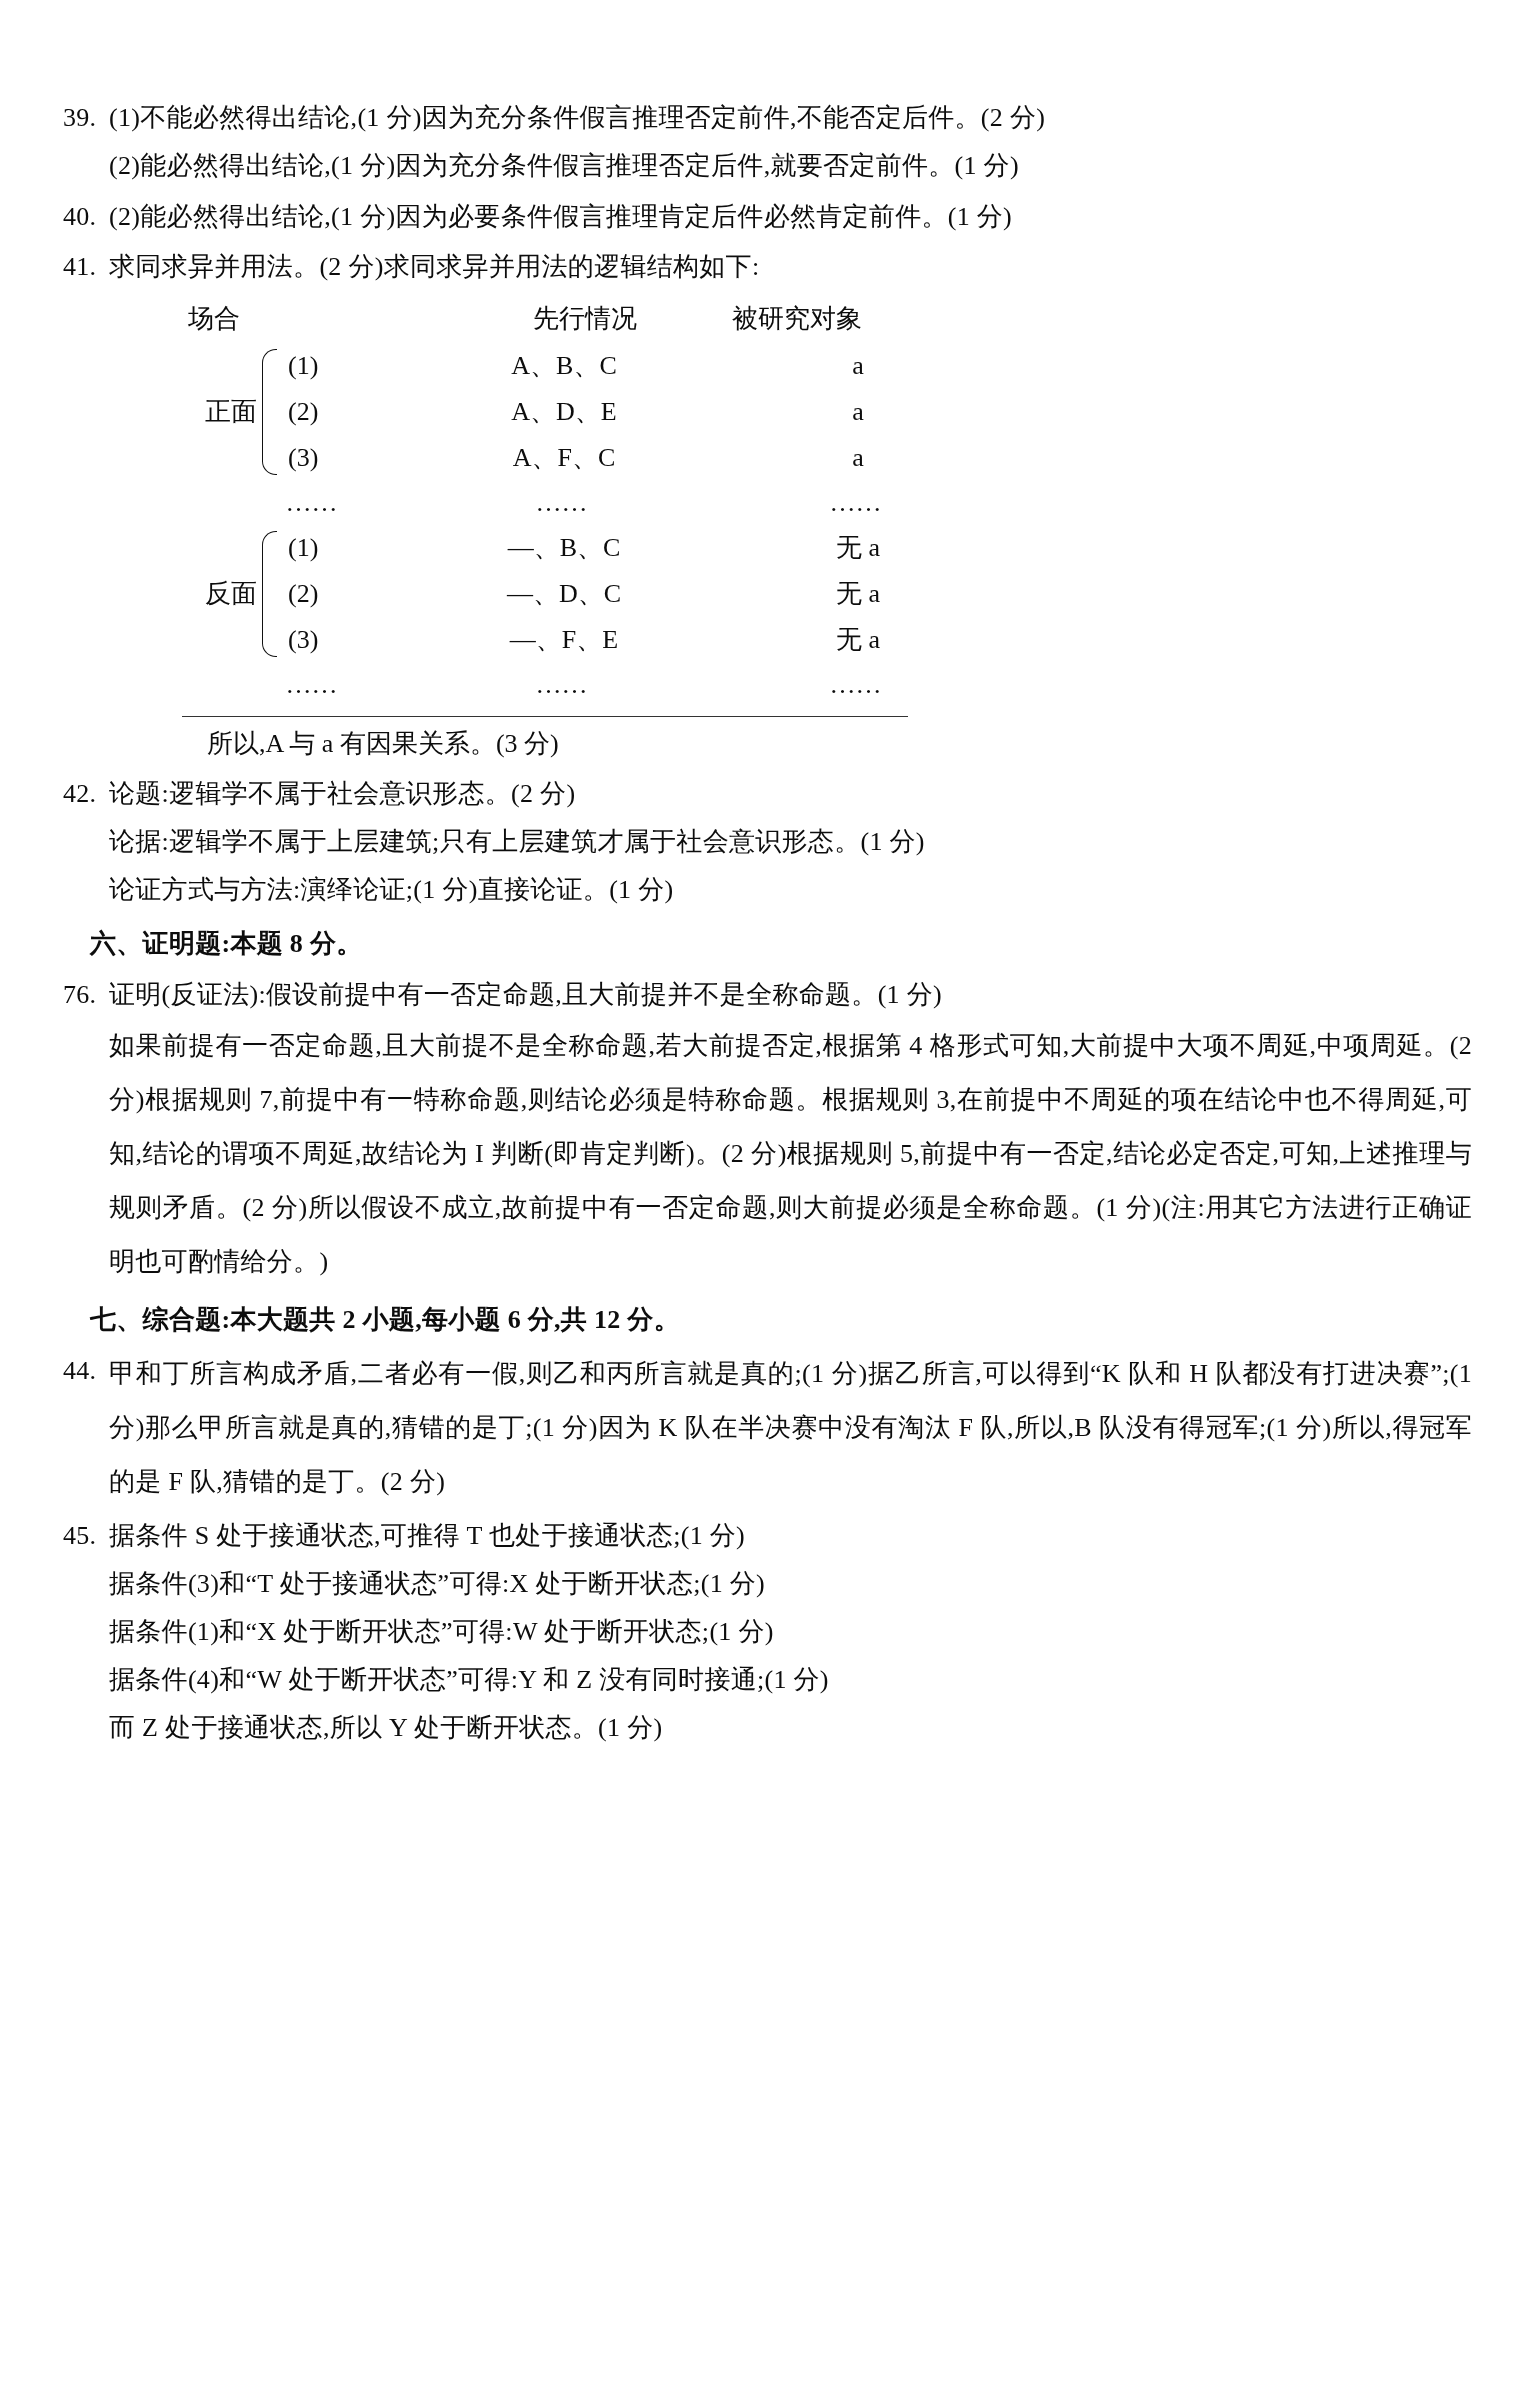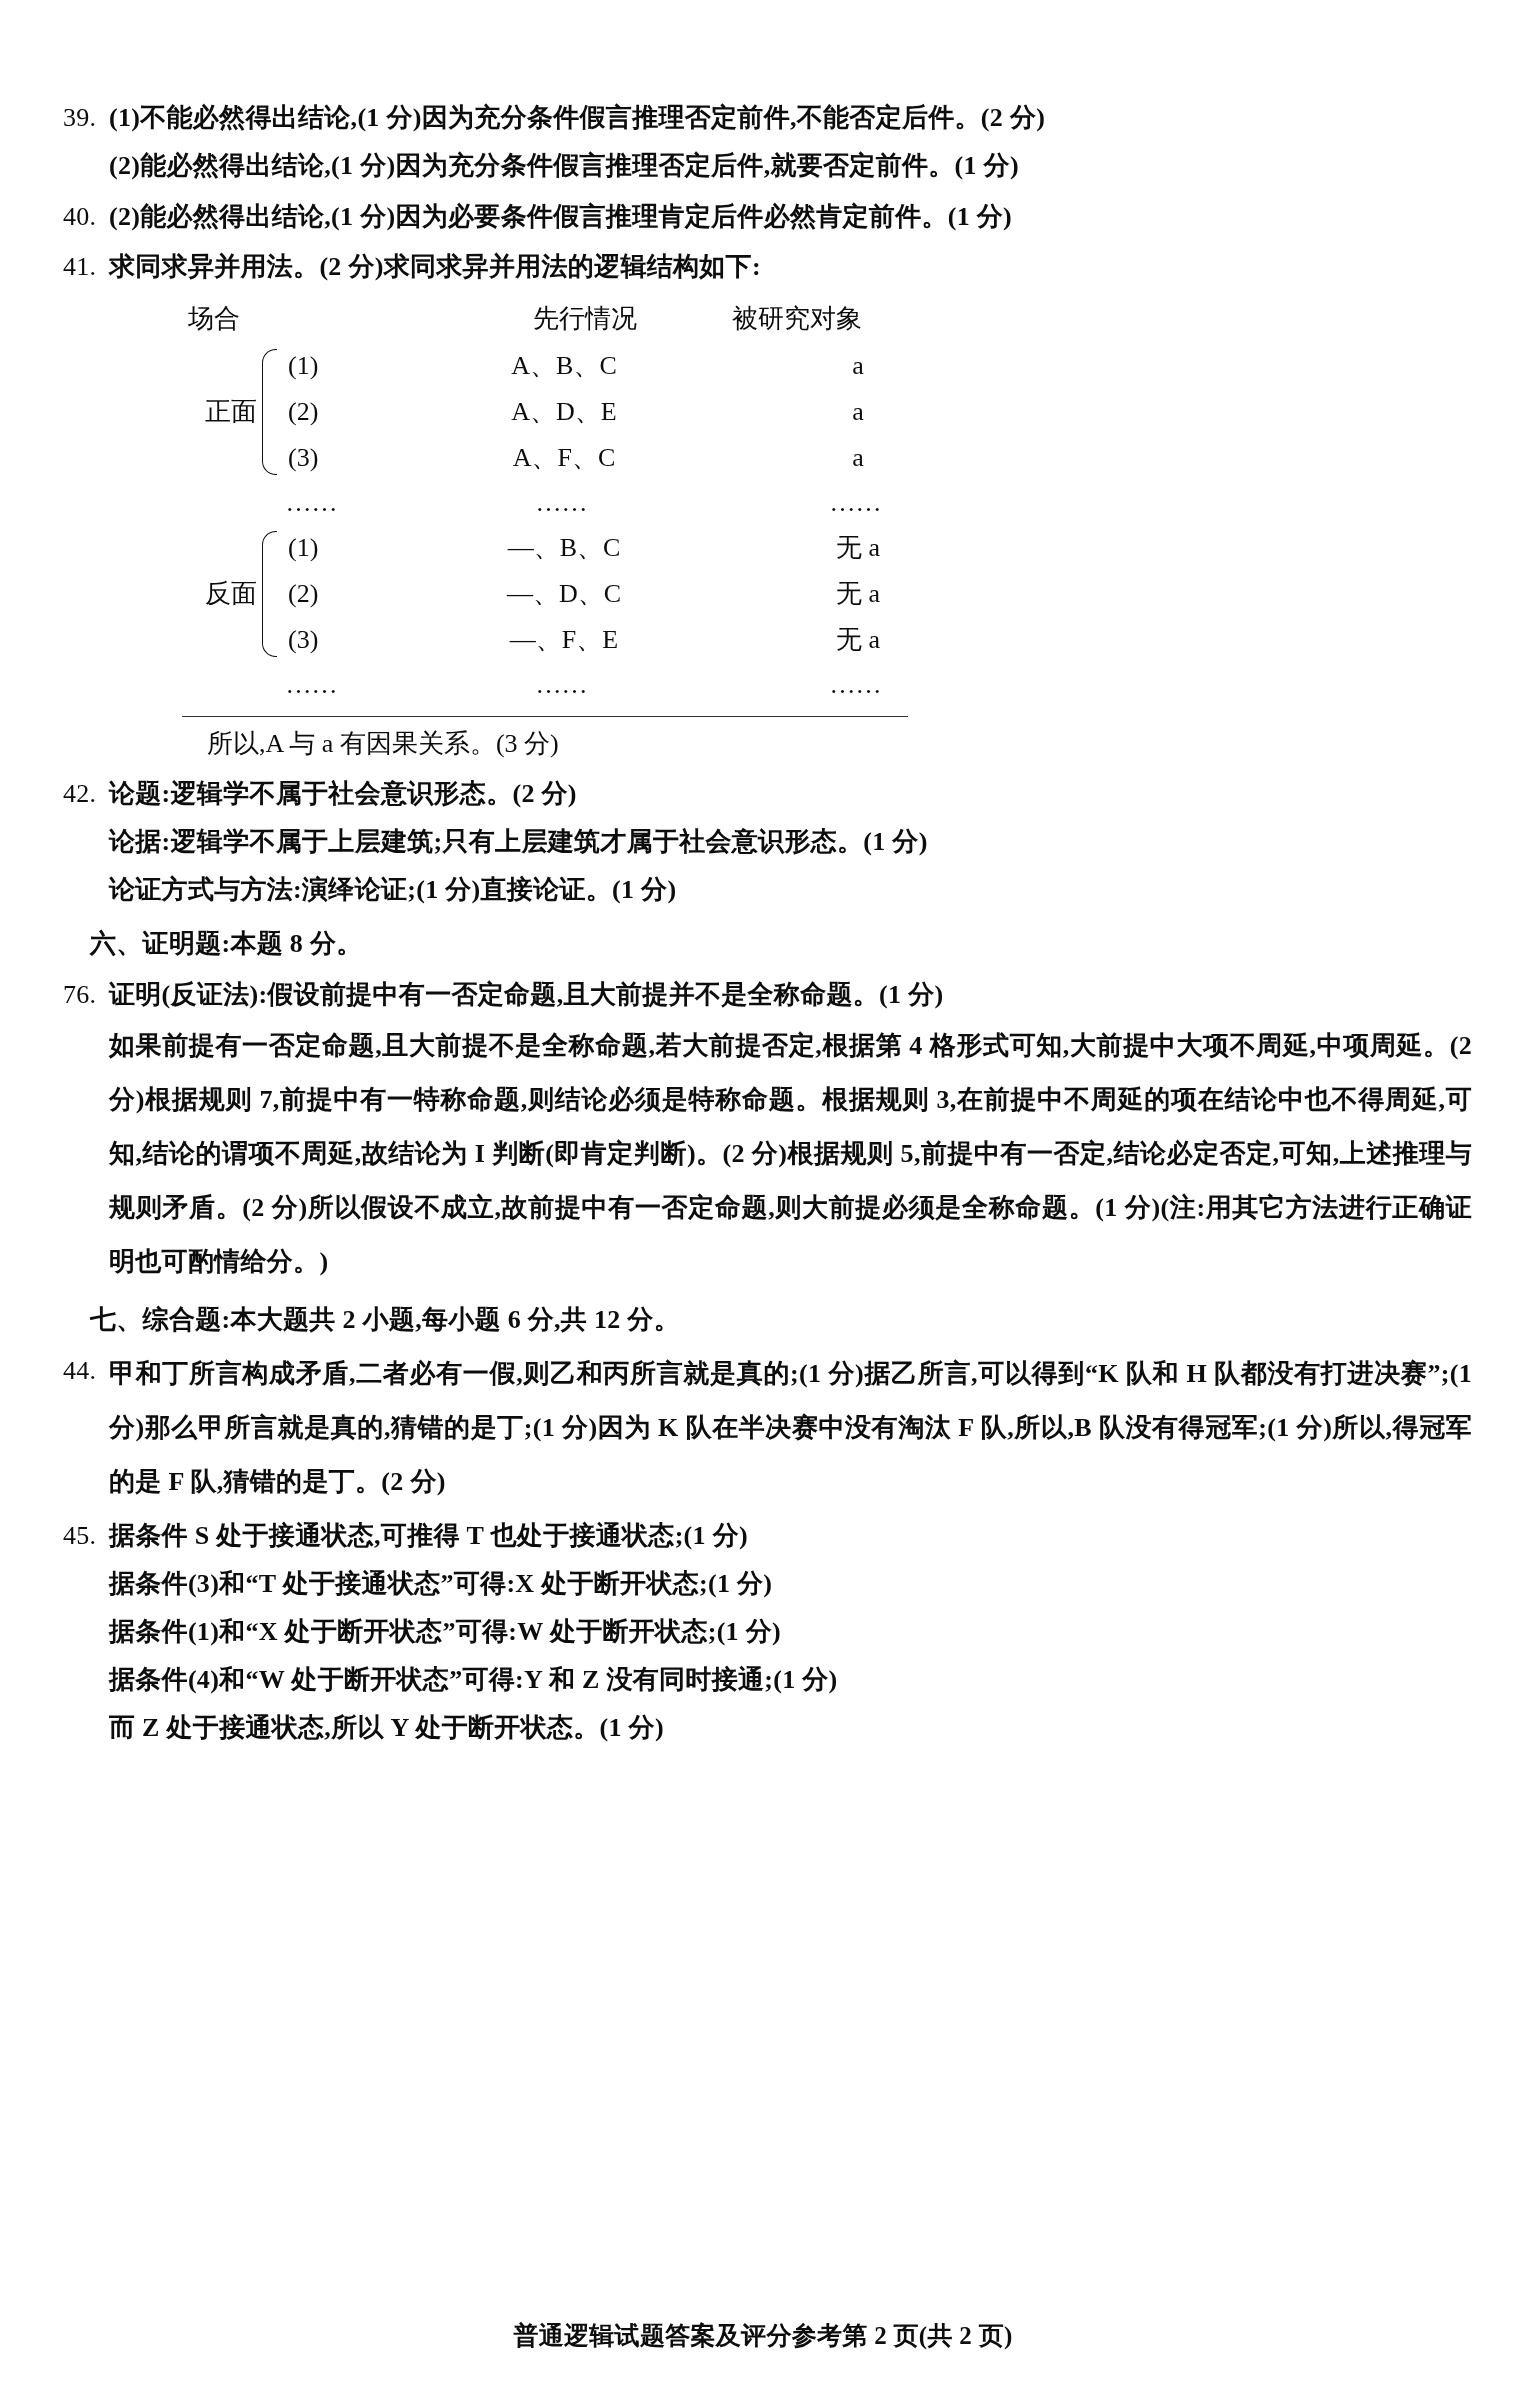--- a/index.html
+++ b/index.html
@@ -37,21 +37,20 @@
   }
   .qnum {
     flex: 0 0 auto;
     width: 46px;
     font-size: 26px;
     line-height: 48px;
     letter-spacing: 0.3px;
   }
   .qbody {
     flex: 1 1 auto;
-    font-weight: bold;
   }
   .line {
     font-size: 26px;
     line-height: 48px;
     letter-spacing: 0.3px;
     white-space: nowrap;
   }
   .line.wrapline {
     white-space: normal;
     text-align: justify;
@@ -297,15 +296,14 @@
         <div class="line">据条件 S 处于接通状态,可推得 T 也处于接通状态;(1 分)</div>
         <div class="line">据条件(3)和“T 处于接通状态”可得:X 处于断开状态;(1 分)</div>
         <div class="line">据条件(1)和“X 处于断开状态”可得:W 处于断开状态;(1 分)</div>
         <div class="line">据条件(4)和“W 处于断开状态”可得:Y 和 Z 没有同时接通;(1 分)</div>
         <div class="line">而 Z 处于接通状态,所以 Y 处于断开状态。(1 分)</div>
       </div>
     </div>
 
   </div>
 
-  <div class="footer">普通逻辑试题答案及评分参考第 2 页(共 2 页)</div>
 </div>
 
 
 </body></html>

